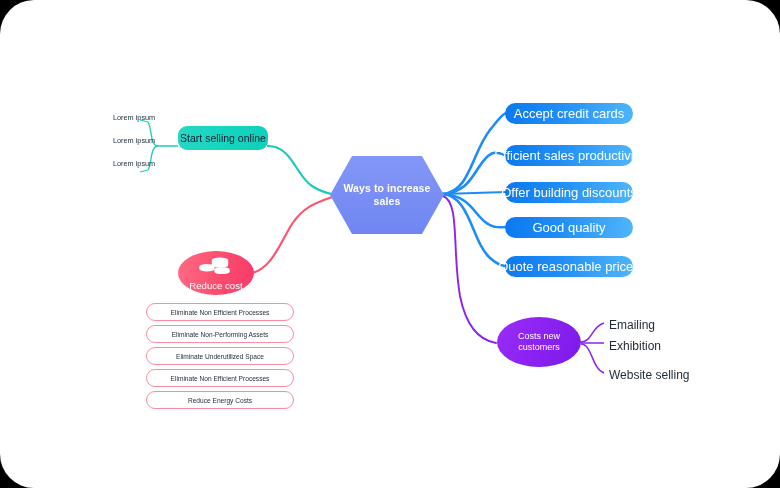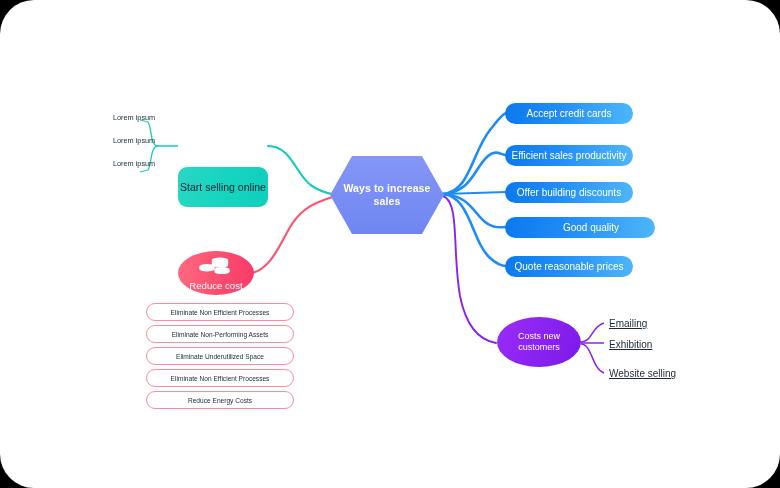--- a/index.html
+++ b/index.html
@@ -13,51 +13,51 @@
         align-items:center;justify-content:center;text-align:center;}
 
   
   #hexwrap{left:330px;top:155px;width:114px;height:80px;text-decoration:underline;}
   .hexlabel{position:absolute;left:0;top:0;width:114px;height:80px;
             display:flex;align-items:center;justify-content:center;
             color:#fff;font-size:10.5px;font-weight:bold;line-height:13px;
             letter-spacing:.1px;z-index:3;}
 
   
-  #start-node{left:178px;top:126px;width:90px;height:40px;border-radius:9px;
+  #start-node{left:178px;top:126px;width:90px;height:24px;border-radius:9px;
       background:linear-gradient(100deg,#2ad6c4 0%,#17d6c0 45%,#0fcfbd 100%);
-      color:#123;font-size:10.5px;margin-top:41px;}
+      color:#123;font-size:10.5px;}
 
   
   .lorem{position:absolute;font-size:7.3px;color:#22313f;white-space:nowrap;}
 
   
   #reduce-node{left:178px;top:251px;width:76px;height:44px;border-radius:50%;
       background:linear-gradient(100deg,#ff6b83 0%,#fb4d6e 55%,#f8396a 100%);
       color:#fff;font-size:9.6px;align-items:flex-end;padding-bottom:4px;}
   #coins-icon{position:absolute;left:196px;top:256px;width:40px;height:18px;z-index:4;}
 
   
   .pill-out{position:absolute;left:146px;width:146px;height:16px;
       border:1.15px solid #fb8ba0;border-radius:9px;background:#fff;
       display:flex;align-items:center;justify-content:center;
       font-size:6.6px;color:#21303c;white-space:nowrap;}
 
   
   .pill-blue{position:absolute;left:505px;width:128px;height:21px;
       border-radius:11px;display:flex;align-items:center;justify-content:center;
-      color:#fff;font-size:10px;white-space:nowrap;
+      color:#fff;font-size:13px;white-space:nowrap;
       background:linear-gradient(95deg,#0b78ef 0%,#1f8cf5 40%,#4fb6fa 100%);text-align:center;}
 
   
   #target-node{left:497px;top:317px;width:84px;height:50px;border-radius:50%;
       background:linear-gradient(120deg,#9b2ef7 0%,#8a22f2 50%,#7c1ae8 100%);
       color:#fff;font-size:9px;line-height:11.5px;}
 
-  .sub-label{position:absolute;font-size:10px;color:#1d2a35;white-space:nowrap;text-decoration:underline;}
+  .sub-label{position:absolute;font-size:12px;color:#1d2a35;white-space:nowrap;}
 </style>
 </head>
 <body>
 
 <div id="canvas">
 
   <svg id="svgroot" viewBox="0 0 780 488">
     <defs>
       <linearGradient id="hexgrad" x1="0" y1="0" x2="0" y2="1">
         <stop offset="0" stop-color="#8496f7"></stop>
@@ -120,21 +120,21 @@
 
   <div class="pill-out" style="top:303px;">Eliminate Non Efficient Processes</div>
   <div class="pill-out" style="top:325px;">Eliminate Non-Performing Assets</div>
   <div class="pill-out" style="top:347px;">Eliminate Underutilized Space</div>
   <div class="pill-out" style="top:369px;">Eliminate Non Efficient Processes</div>
   <div class="pill-out" style="top:391px;">Reduce Energy Costs</div>
 
   <div class="pill-blue" style="top:103px;">Accept credit cards</div>
   <div class="pill-blue" style="top:145px;">Efficient sales productivity</div>
   <div class="pill-blue" style="top:182px;">Offer building discounts</div>
-  <div class="pill-blue" style="top:217px;padding-left:22px;">Good quality</div>
+  <div class="pill-blue" style="top:217px;">Good quality</div>
   <div class="pill-blue" style="top:256px;">Quote reasonable prices</div>
 
   <div id="target-node" class="node">
     <span>Costs new customers</span>
   </div>
   <div class="sub-label" style="left:609px;top:318px;">Emailing</div>
   <div class="sub-label" style="left:609px;top:339px;">Exhibition</div>
   <div class="sub-label" style="left:609px;top:368px;">Website selling</div>
 
 </div>

